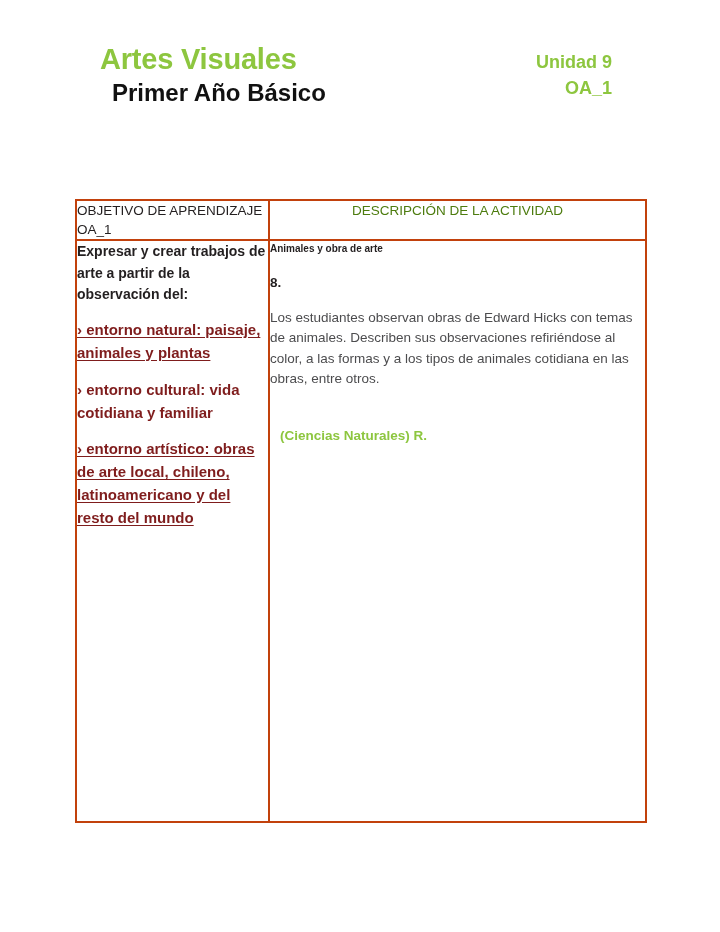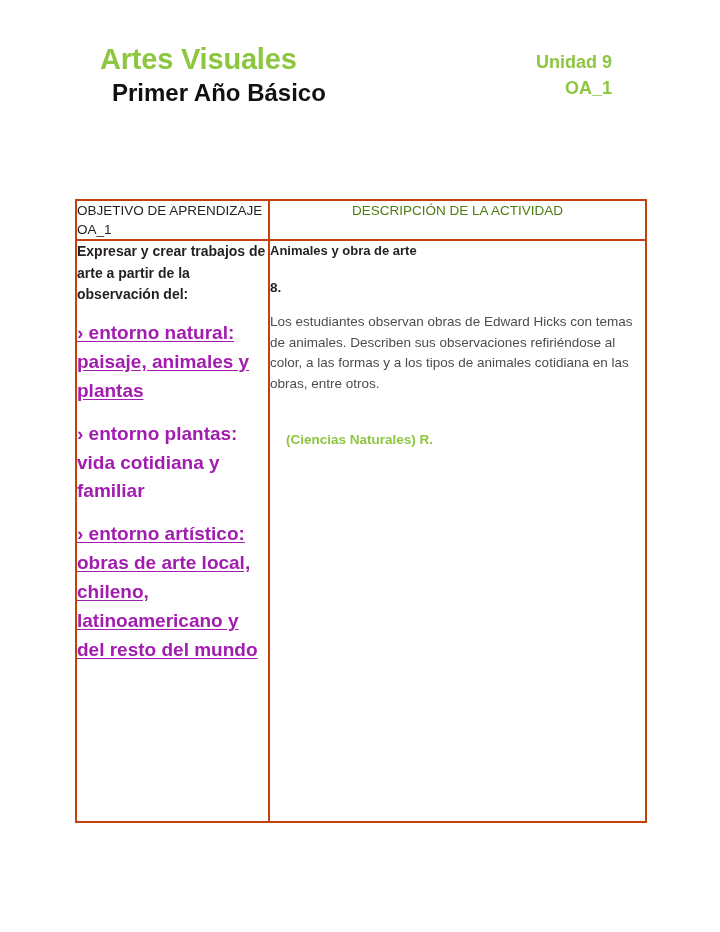--- a/index.html
+++ b/index.html
@@ -124,34 +124,34 @@
 
   
   .obj-lead {
     font-size: 14px;
     font-weight: bold;
     line-height: 1.52;
     color: #231f20;
     margin: 0 0 14px 0;
   }
   .obj-item {
-    font-size: 19px;
+    font-size: 15px;
     font-weight: bold;
     line-height: 1.52;
-    color: #a21caf;
+    color: #7f1d1d;
     margin: 0 0 14px 0;
   }
   .obj-item.underlined {
     text-decoration: underline;
     text-underline-offset: 2px;
   }
 
   
   .desc-title {
-    font-size: 13px;
+    font-size: 10px;
     font-weight: bold;
     color: #231f20;
     line-height: 1.5;
     margin: 0 0 17px 0;
   }
   .desc-number {
     font-size: 13.5px;
     font-weight: bold;
     color: #231f20;
     line-height: 1.5;
@@ -162,21 +162,21 @@
     font-weight: normal;
     color: #4c4c4e;
     line-height: 1.52;
     margin: 0 0 14px 0;
   }
   .desc-tag {
     font-size: 13.5px;
     font-weight: bold;
     color: #8dc63f;
     line-height: 1.5;
-    margin: 36px 0 0 16px;
+    margin: 36px 0 0 10px;
   }
 </style>
 </head>
 <body>
 
 <div class="page">
 
   <div class="header">
     <div class="header-left">
       <div class="doc-title">Artes Visuales</div>
@@ -198,21 +198,21 @@
       <tr>
         <th class="th-objective">OBJETIVO DE APRENDIZAJE OA_1</th>
         <th class="th-description">DESCRIPCIÓN DE LA ACTIVIDAD</th>
       </tr>
     </thead>
     <tbody>
       <tr>
         <td class="td-objective">
           <p class="obj-lead">Expresar y crear trabajos de arte a partir de la observación del:</p>
           <p class="obj-item underlined">› entorno natural: paisaje, animales y plantas </p>
-          <p class="obj-item">› entorno plantas: vida cotidiana y familiar</p>
+          <p class="obj-item">› entorno cultural: vida cotidiana y familiar</p>
           <p class="obj-item underlined">› entorno artístico: obras de arte local, chileno, latinoamericano y del resto del mundo</p>
         </td>
         <td class="td-description">
           <p class="desc-title">Animales y obra de arte</p>
           <p class="desc-number">8.</p>
           <p class="desc-body">Los estudiantes observan obras de Edward Hicks con temas de animales. Describen sus observaciones refiriéndose al color, a las formas y a los tipos de animales cotidiana en las obras, entre otros.</p>
           <p class="desc-tag">(Ciencias Naturales) R.</p>
         </td>
       </tr>
     </tbody>

